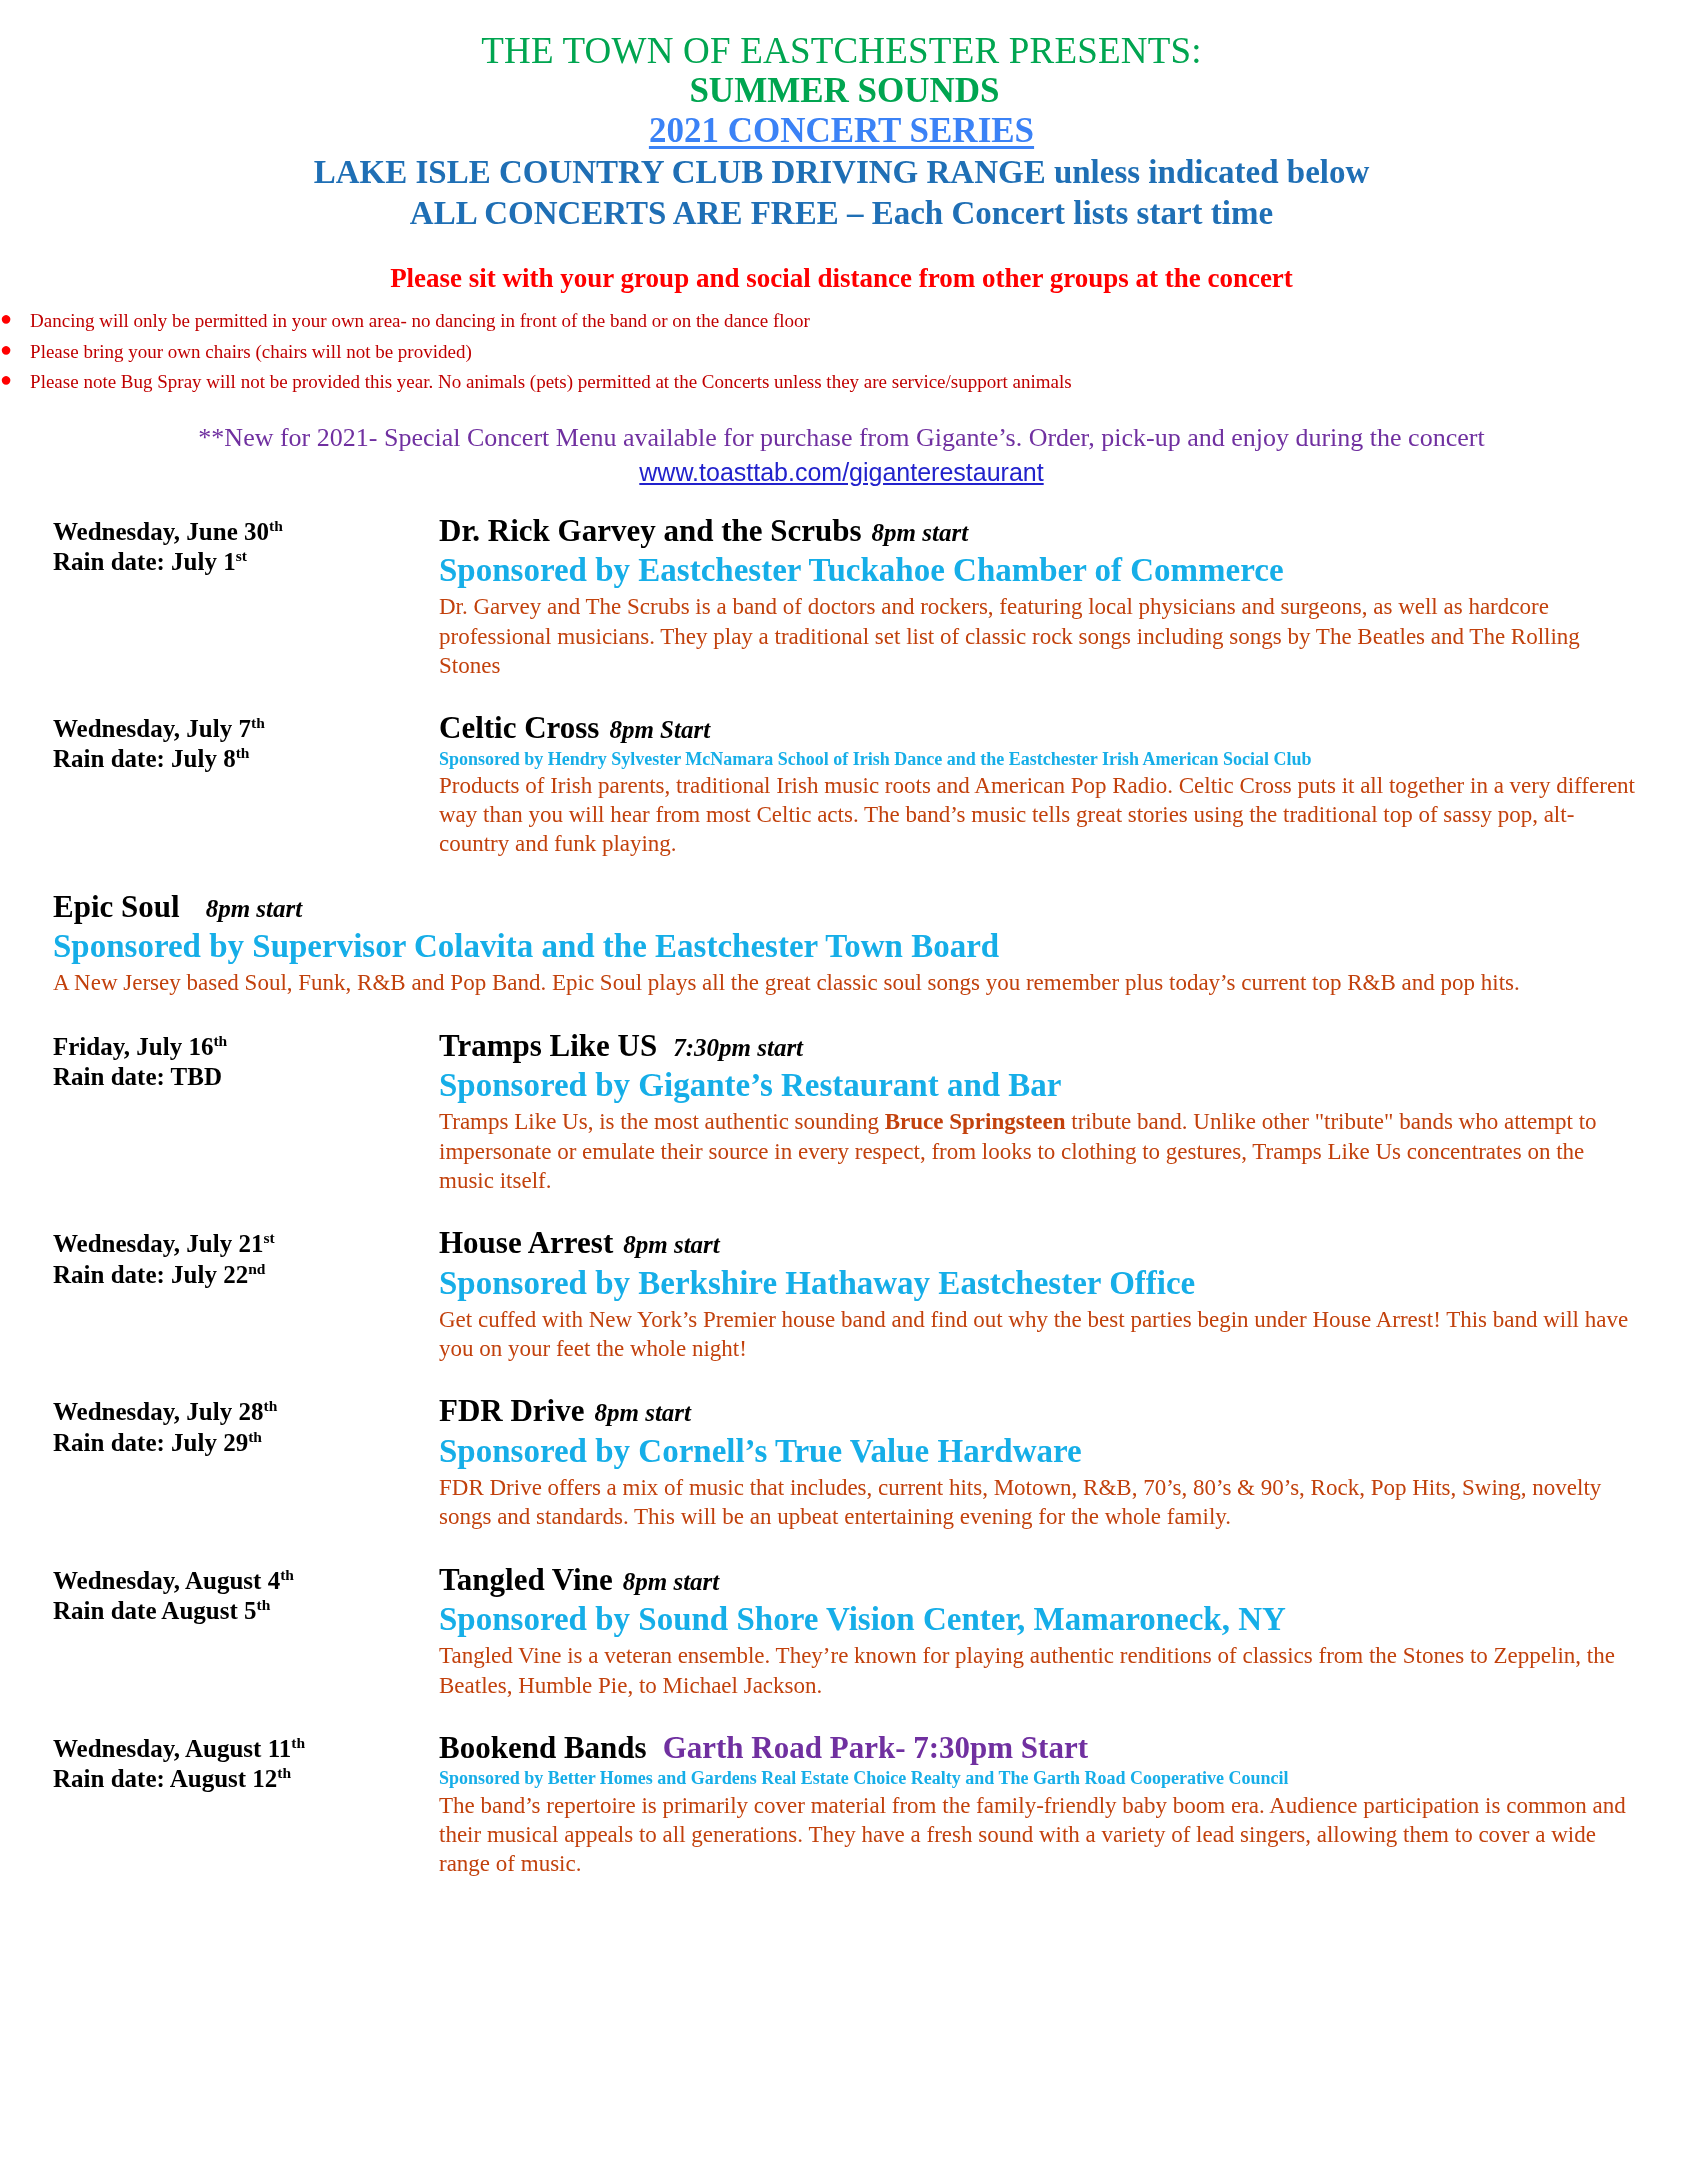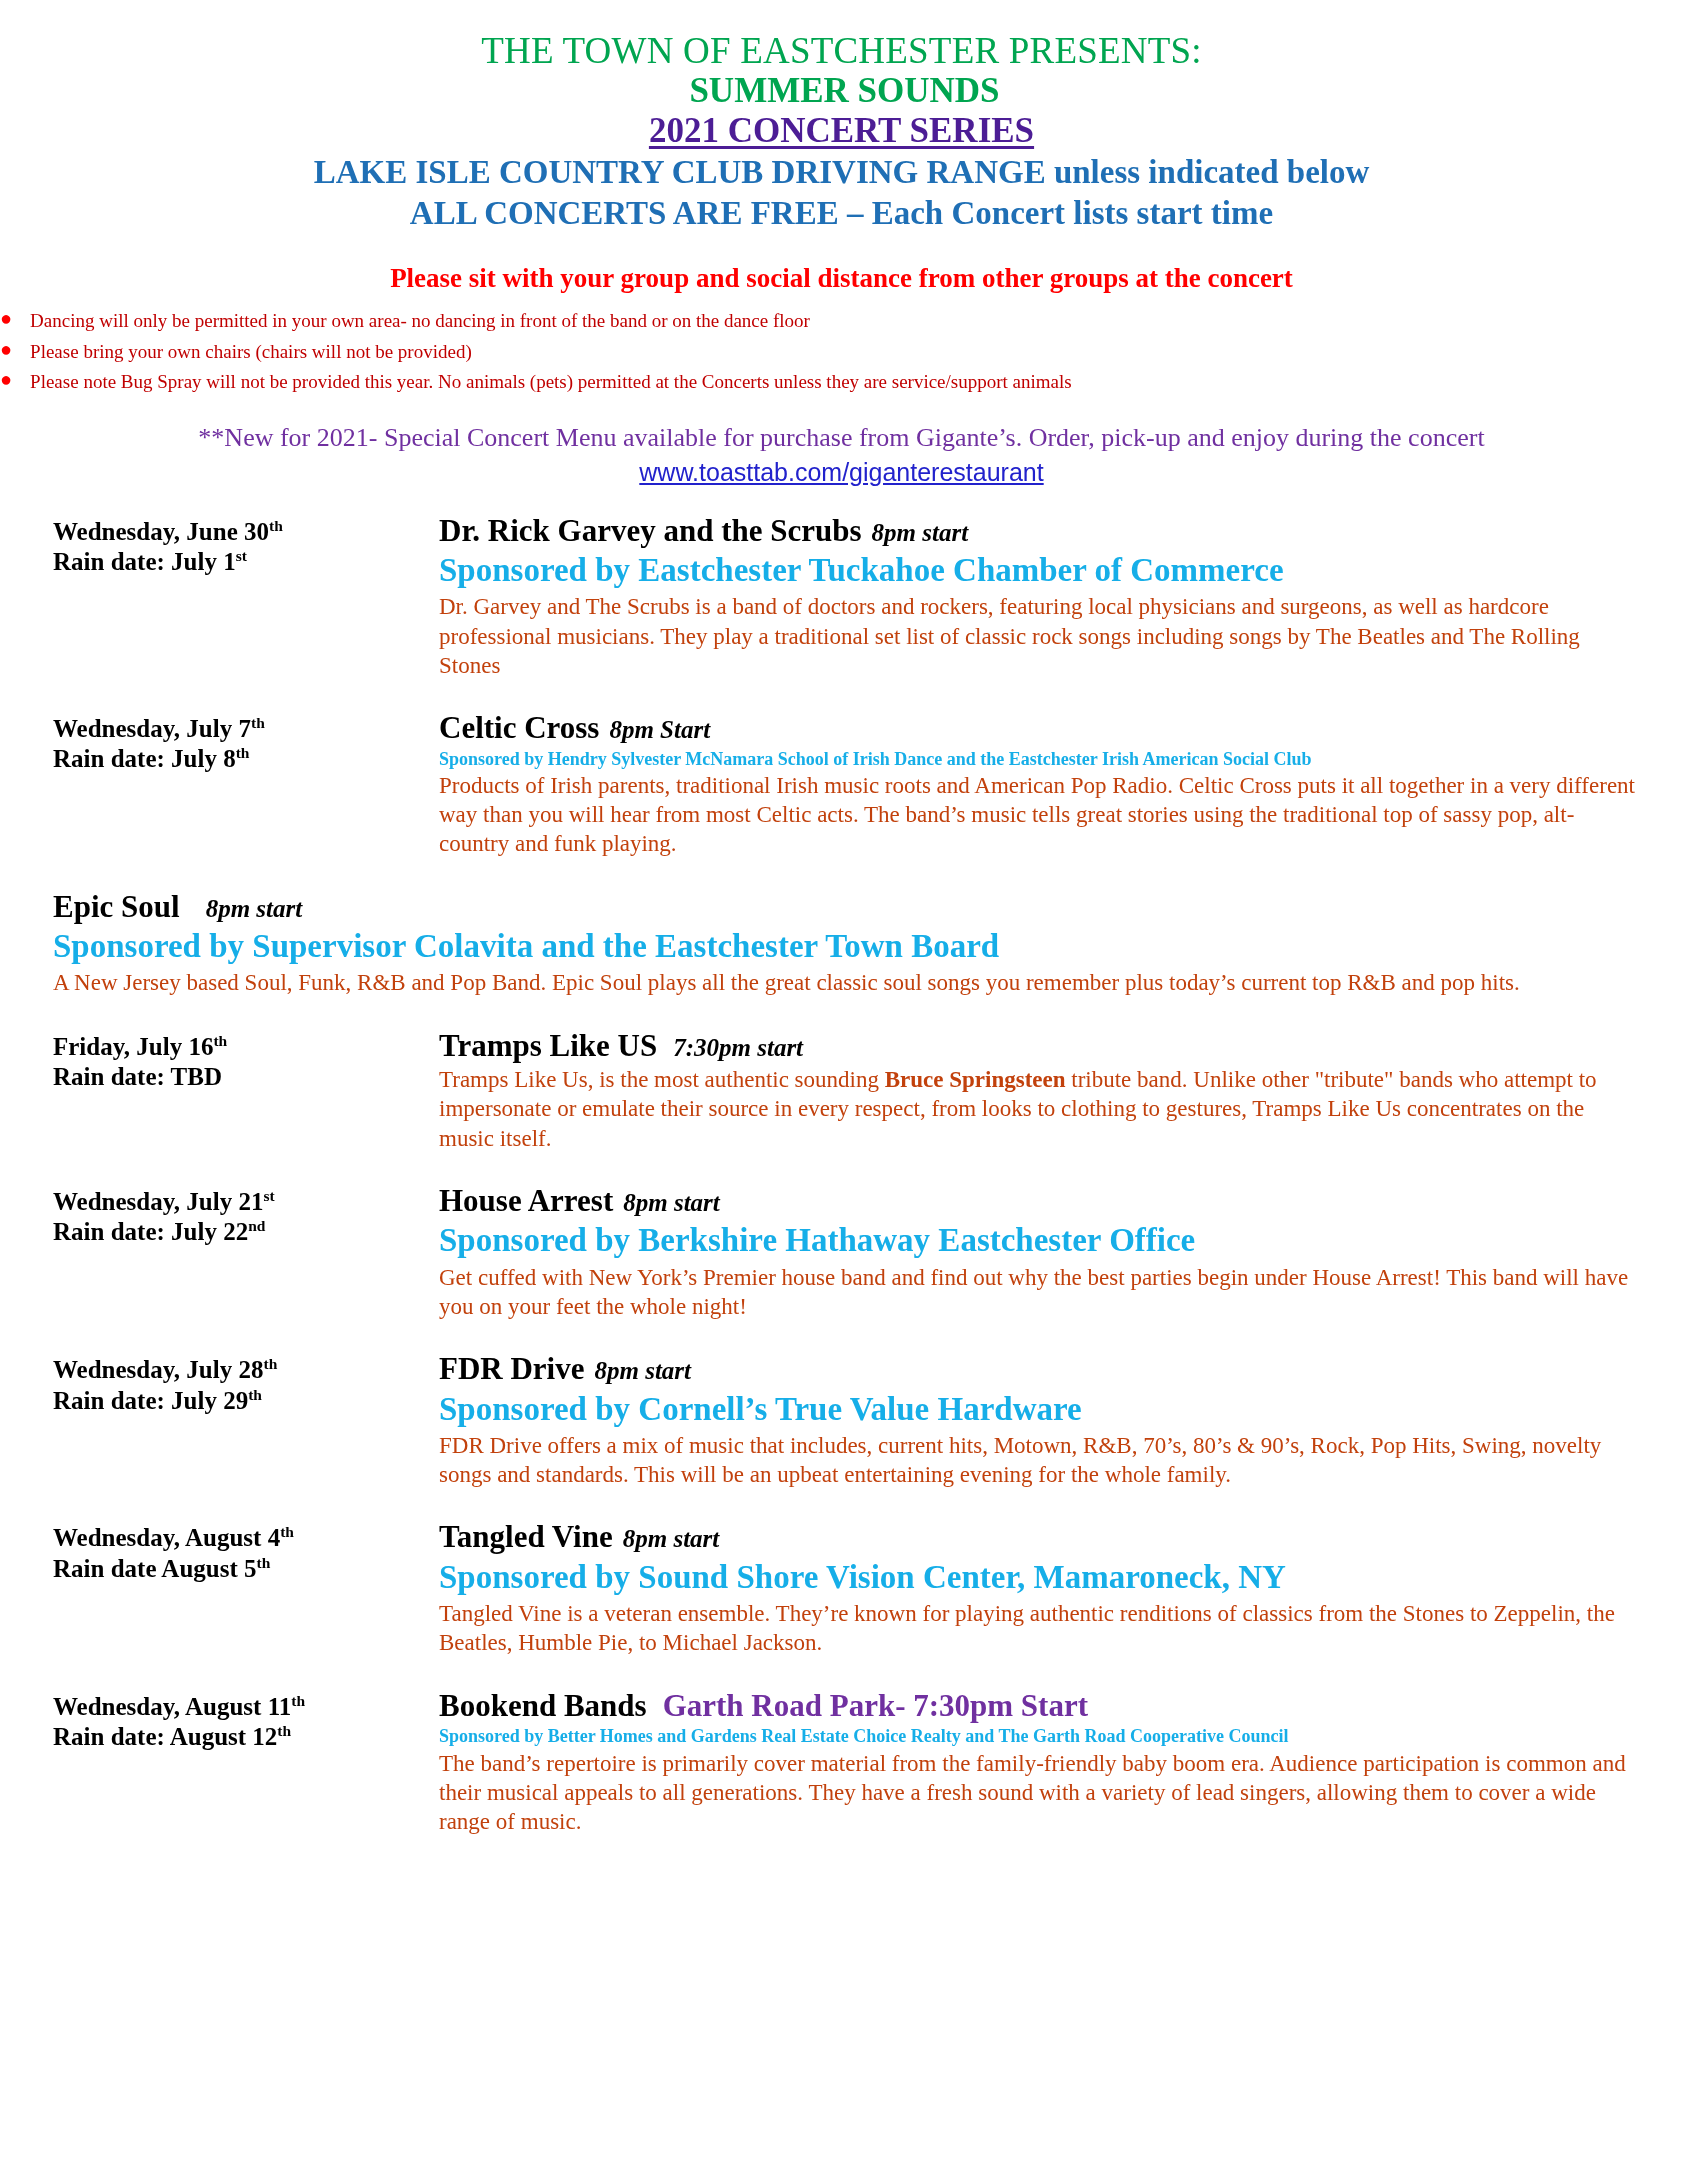--- a/index.html
+++ b/index.html
@@ -37,21 +37,21 @@
     font-weight: normal;
     letter-spacing: 0.2px;
   }
   .hdr-green-bold {
     color: #00A550;
     font-size: 35px;
     font-weight: bold;
     margin-left: 6px;
   }
   .hdr-green-bold-u {
-    color: #4c1d95;
+    color: #3b82f6;
     font-size: 35px;
     font-weight: bold;
     text-decoration: underline;
     text-decoration-thickness: 3px;
     text-underline-offset: 4px;
   }
   .hdr-blue {
     color: #1F6FB5;
     font-size: 33px;
     font-weight: bold;
@@ -231,20 +231,21 @@
           <div class="c-desc">A New Jersey based Soul, Funk, R&amp;B and Pop Band. Epic Soul plays all the great classic soul songs you remember plus today’s current top R&amp;B and pop hits.</div>
         </div>
       </div>
       <div class="concert">
         <div class="c-dates">
           <div class="dline">Friday, July 16<sup>th</sup></div>
           <div class="dline">Rain date: TBD</div>
         </div>
         <div class="c-body">
           <div class="c-title"><span>Tramps Like US</span><span class="sp-gap-lg"></span><span class="time">7:30pm start</span></div>
+          <div class="c-sponsor">Sponsored by Gigante’s Restaurant and Bar</div>
           <div class="c-desc"><span>Tramps Like Us, is the most authentic sounding </span><b>Bruce Springsteen</b><span> tribute band. Unlike other "tribute" bands who attempt to impersonate or emulate their source in every respect, from looks to clothing to gestures, Tramps Like Us concentrates on the music itself.</span></div>
         </div>
       </div>
       <div class="concert">
         <div class="c-dates">
           <div class="dline">Wednesday, July 21<sup>st</sup></div>
           <div class="dline">Rain date: July 22<sup>nd</sup></div>
         </div>
         <div class="c-body">
           <div class="c-title"><span>House Arrest</span><span class="sp-gap-sm"></span><span class="time">8pm start</span></div>

